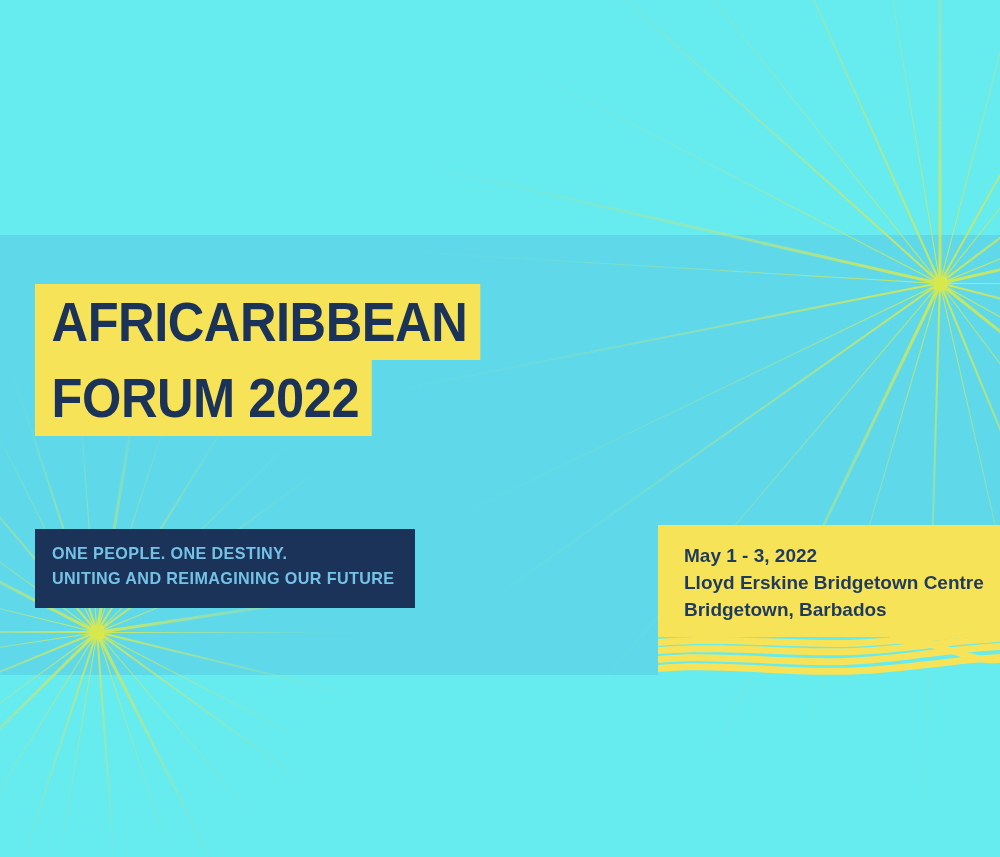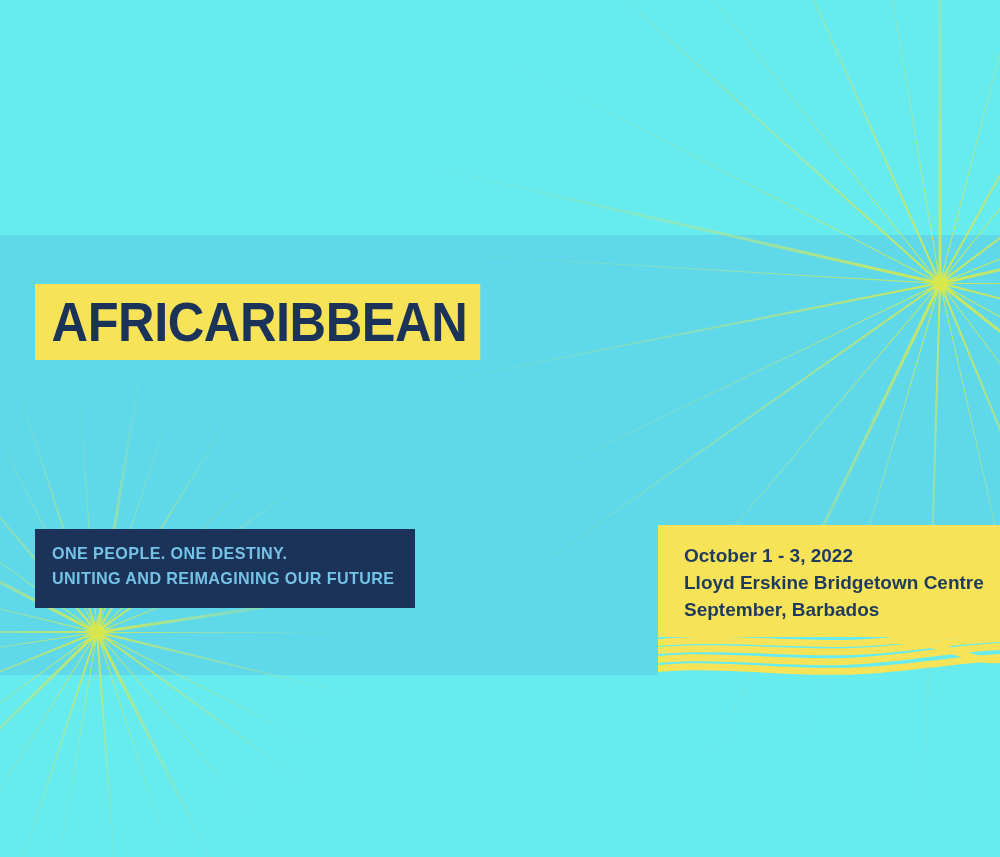--- a/index.html
+++ b/index.html
@@ -227,31 +227,34 @@
       <div class="ray" style="transform: rotate(315.4deg); height: 1px; margin-top: -0.5px;"></div>
       <div class="ray" style="transform: rotate(324deg); height: 2px; margin-top: -1px;"></div>
       <div class="ray" style="transform: rotate(337.7deg); height: 1px; margin-top: -0.5px;"></div>
       <div class="ray" style="transform: rotate(351.4deg); height: 3px; margin-top: -1.5px;"></div>
     </div>
 
   <div class="title-stack">
     <div class="title-row">
       <span class="title-line">AFRICARIBBEAN</span>
     </div>
+    <div class="title-row">
+      <span class="title-line">FORUM 2022</span>
+    </div>
   </div>
 
   <div class="tagline-bar">
     <div class="tagline-line">ONE PEOPLE. ONE DESTINY.</div>
     <div class="tagline-line">UNITING AND REIMAGINING OUR FUTURE</div>
   </div>
 
   <div class="info-panel">
-    <div class="info-line">October 1 - 3, 2022</div>
+    <div class="info-line">May 1 - 3, 2022</div>
     <div class="info-line">Lloyd Erskine Bridgetown Centre</div>
-    <div class="info-line">September, Barbados</div>
+    <div class="info-line">Bridgetown, Barbados</div>
   </div>
 
   <div class="wave-block">
     <svg width="342" height="38" viewBox="0 0 342 38" xmlns="http://www.w3.org/2000/svg" aria-hidden="true">
       <rect x="0" y="0" width="342" height="38" fill="#66ebef"></rect>
       <path d="M0,2 C70,-4 150,6 210,2 C260,-1 300,-6 342,-9 L342,-2 C300,1 260,6 210,9 C150,13 70,3 0,9 Z" fill="#f7e357"></path>
       <path d="M0,10 C70,4 150,15 215,10 C265,6 300,0 342,-2 L342,5 C300,7 265,13 215,17 C150,22 70,11 0,17 Z" fill="#f7e357"></path>
       <path d="M0,19 C60,13 140,25 205,20 C258,16 300,8 342,6 L342,13 C300,15 258,23 205,27 C140,32 60,20 0,26 Z" fill="#f7e357"></path>
       <path d="M0,28 C60,22 140,34 205,30 C258,27 300,19 342,17 L342,24 C300,26 258,34 205,37 C140,41 60,29 0,35 Z" fill="#f7e357"></path>
       <path d="M232,0 C262,-2 290,10 312,16 C326,20 336,20 342,19 L342,26 C334,27 322,26 306,21 C286,15 260,5 232,7 Z" fill="#f7e357"></path>

